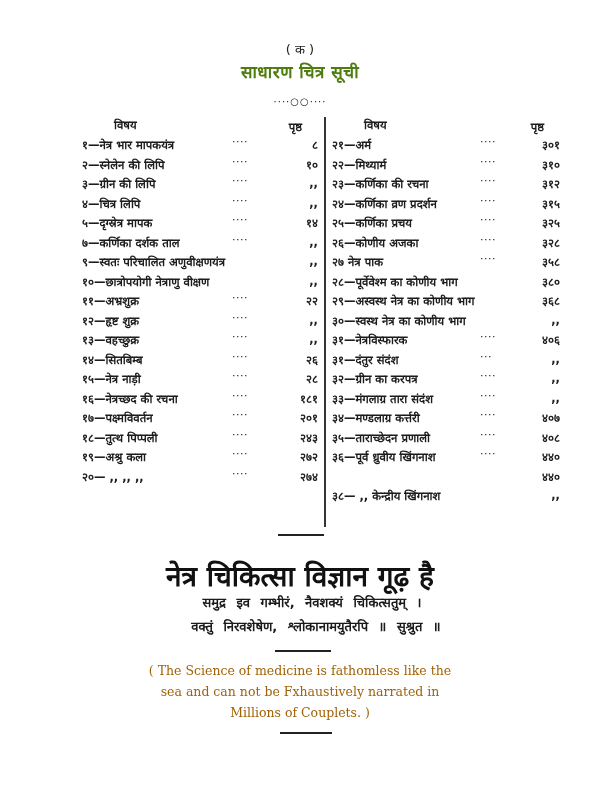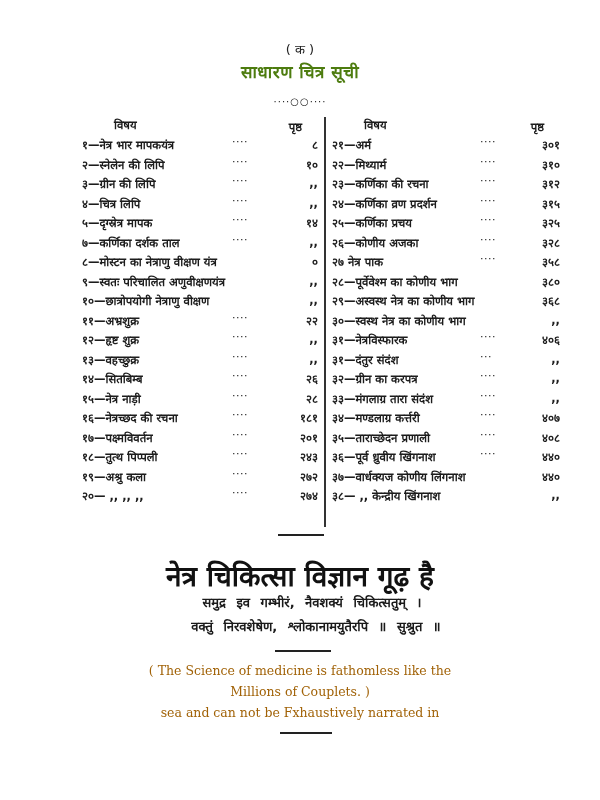--- a/index.html
+++ b/index.html
@@ -99,25 +99,20 @@
         </div>
         <div class="row">
           <span class="lbl">५—दृग्स्रेत्र मापक</span>
           <span class="dots">····</span>
           <span class="pg">१४</span>
         </div>
         <div class="row">
           <span class="lbl">७—कर्णिका दर्शक ताल</span>
           <span class="dots">····</span>
           <span class="pg">,,</span>
-        </div>
-        <div class="row">
-          <span class="lbl">८—मोस्टन का नेत्राणु वीक्षण यंत्र</span>
-          <span class="dots"></span>
-          <span class="pg">०</span>
         </div>
         <div class="row">
           <span class="lbl">९—स्वतः परिचालित अणुवीक्षणयंत्र</span>
           <span class="dots"></span>
           <span class="pg">,,</span>
         </div>
         <div class="row">
           <span class="lbl">१०—छात्रोपयोगी नेत्राणु वीक्षण</span>
           <span class="dots"></span>
           <span class="pg">,,</span>
@@ -260,21 +255,20 @@
           <span class="lbl">३५—ताराच्छेदन प्रणाली</span>
           <span class="dots">····</span>
           <span class="pg">४०८</span>
         </div>
         <div class="row">
           <span class="lbl">३६—पूर्व ध्रुवीय खिंगनाश</span>
           <span class="dots">····</span>
           <span class="pg">४४०</span>
         </div>
         <div class="row">
-          <span class="lbl">३७—वार्धक्यज कोणीय लिंगनाश</span>
           <span class="dots"></span>
           <span class="pg">४४०</span>
         </div>
         <div class="row">
           <span class="lbl">३८— ,,   केन्द्रीय खिंगनाश</span>
           <span class="dots"></span>
           <span class="pg">,,</span>
         </div>
       </div>
   </div>
@@ -283,17 +277,17 @@
 <div class="rule-short rule-a"></div>
 
 <div class="heading2">नेत्र चिकित्सा विज्ञान गूढ़ है</div>
 <div class="verse l1">समुद्र इव गम्भीरं, नैवशक्यं चिकित्सतुम् ।</div>
 <div class="verse l2">वक्तुं   निरवशेषेण,   श्लोकानामयुतैरपि ॥ सुश्रुत ॥</div>
 
 <div class="rule-short rule-b"></div>
 
 <div class="english">
   <div>( The Science of medicine is fathomless like the</div>
+  <div>sea and can not be Fxhaustively narrated in</div>
   <div>Millions of Couplets. )</div>
-  <div>sea and can not be Fxhaustively narrated in</div>
 </div>
 
 <div class="rule-short rule-c"></div>
 
 </body></html>

